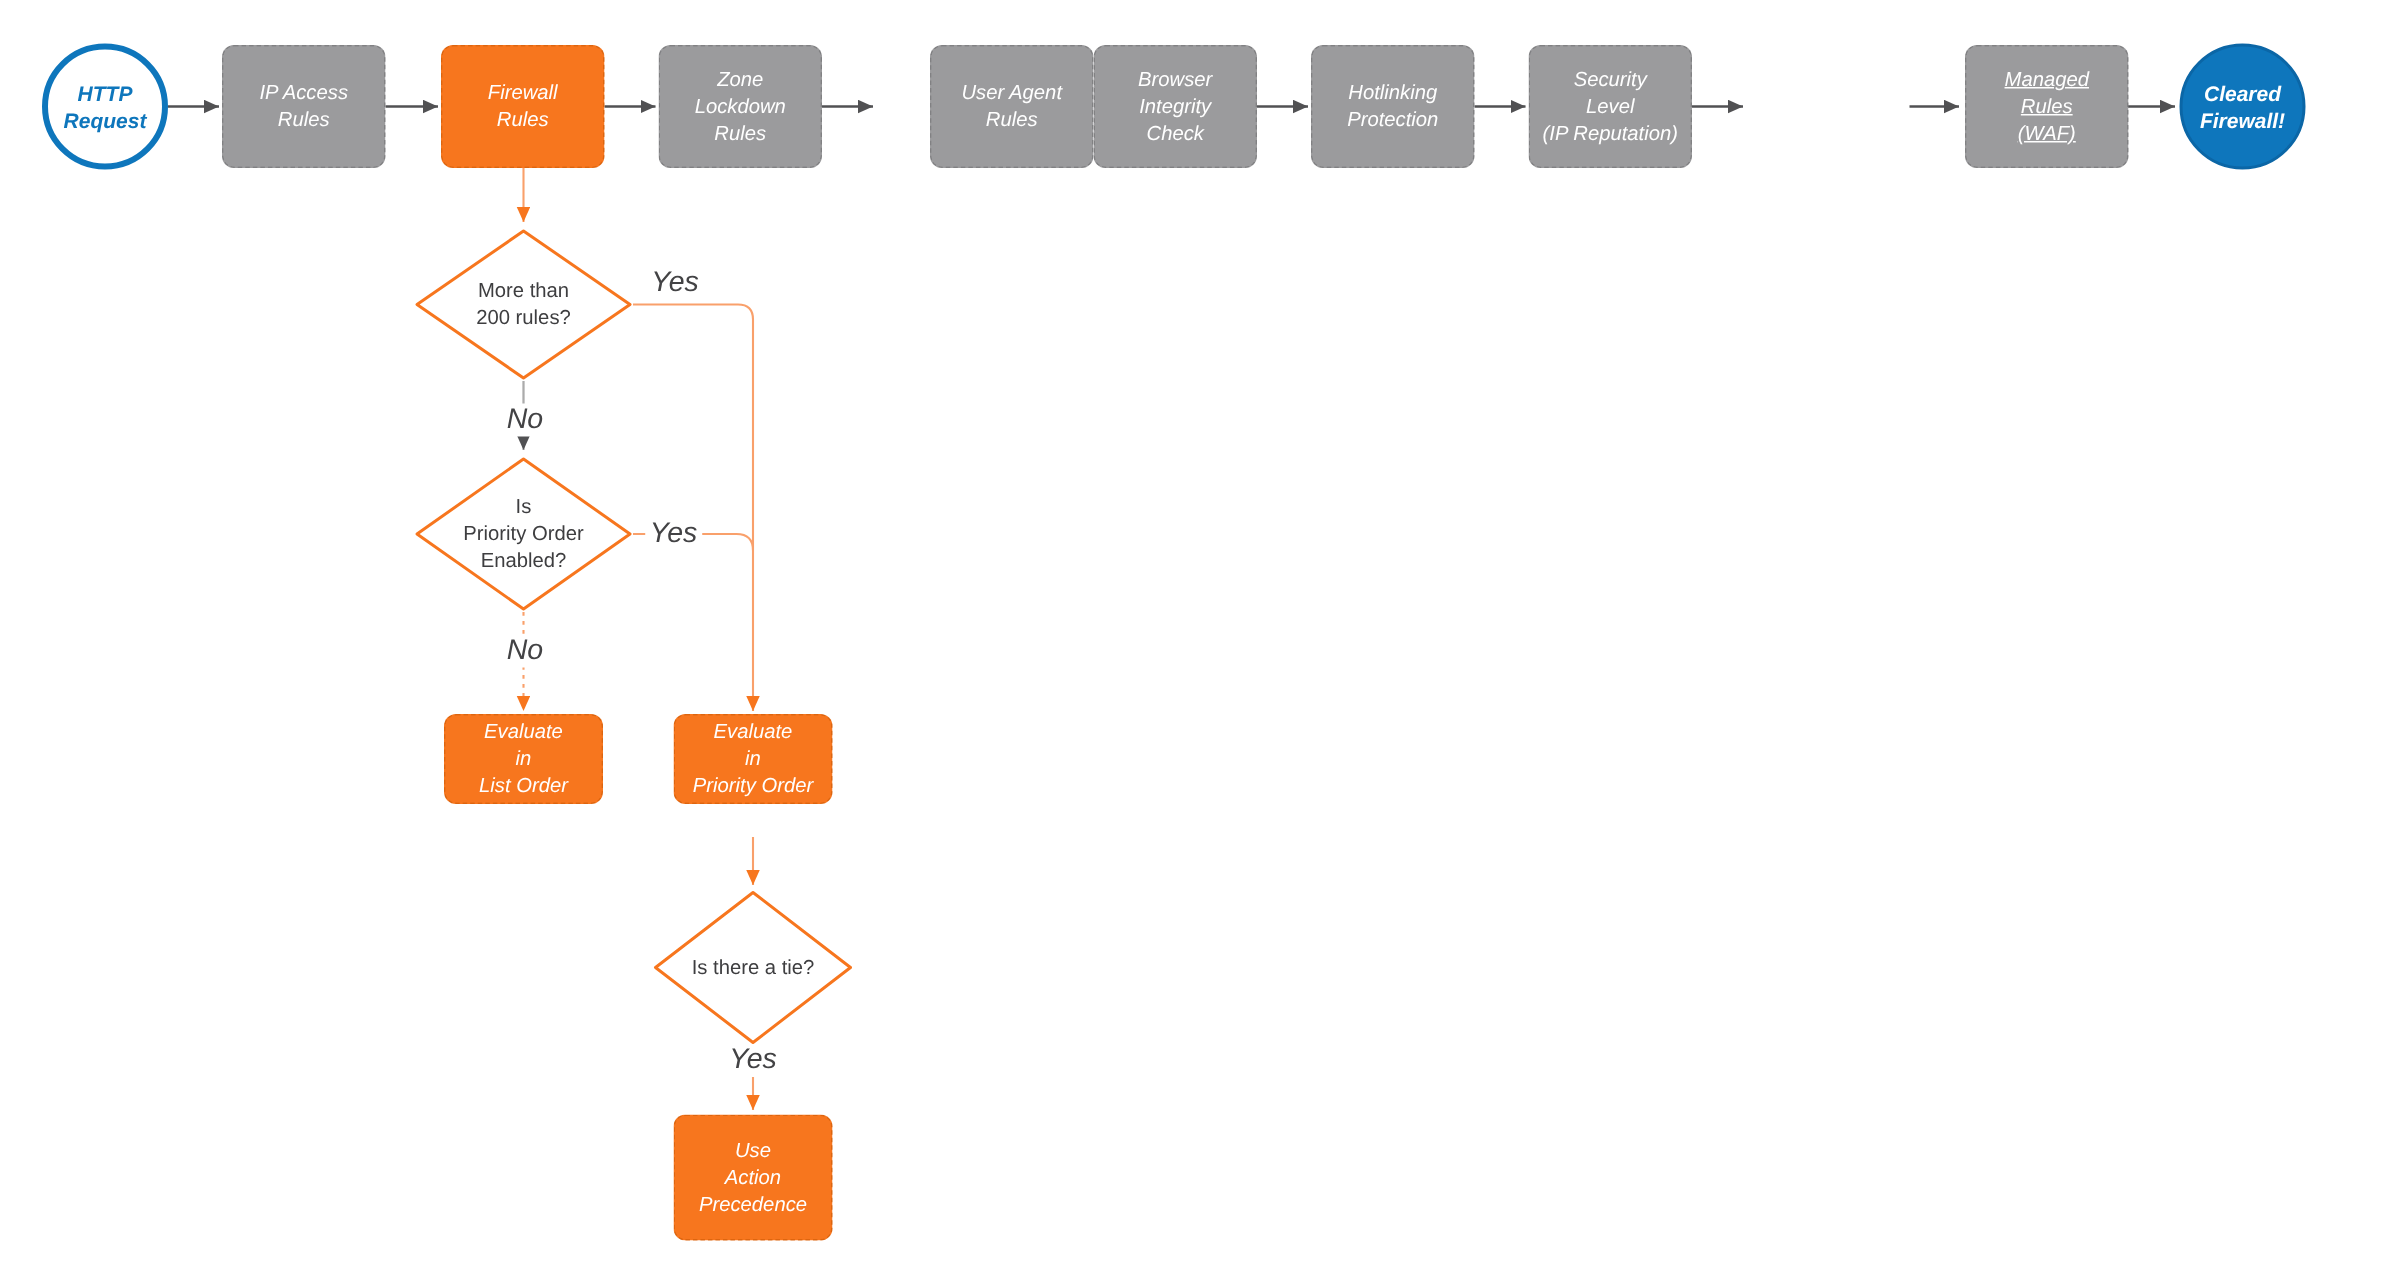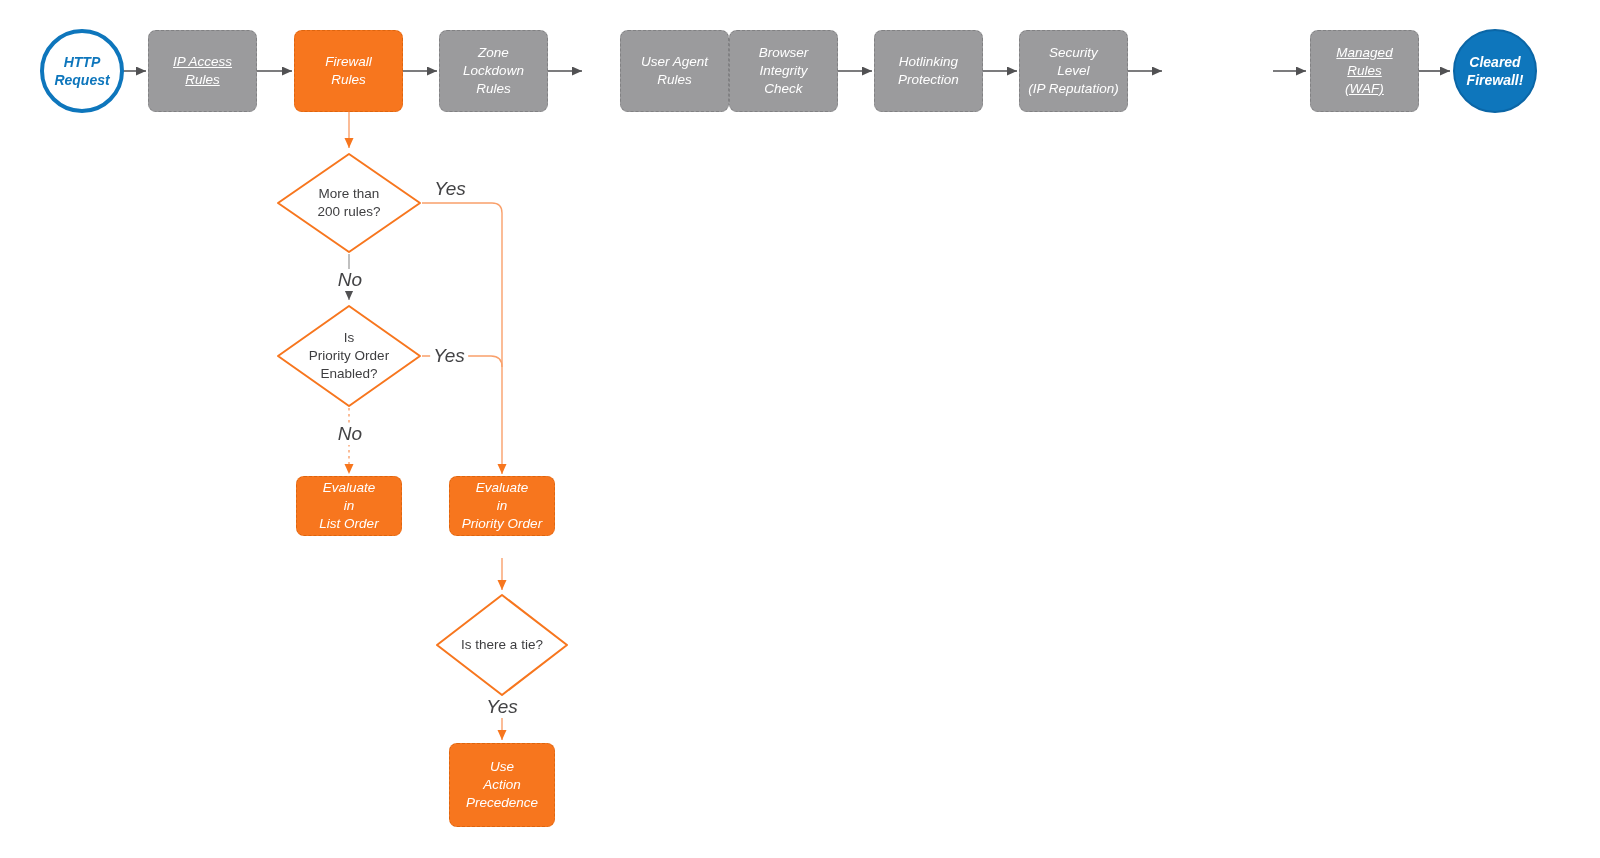--- a/index.html
+++ b/index.html
@@ -71,30 +71,30 @@
 
     <path class="edge-orange" d="M349,112 V148" marker-end="url(#aorange)"></path>
     <path class="edge-orange" d="M422,203 H492 Q502,203 502,213 V474" marker-end="url(#aorange)"></path>
     <path class="edge-graylt" d="M349,254 V300" marker-end="url(#agray)"></path>
     <path class="edge-orange" d="M422,356 H491 Q502,356 502,367"></path>
     <path class="edge-orange-dash" d="M349,408 V474" marker-end="url(#aorange)"></path>
     <path class="edge-orange" d="M502,558 V590" marker-end="url(#aorange)"></path>
     <path class="edge-orange" d="M502,697 V740" marker-end="url(#aorange)"></path>
   </svg>
 
-  <div class="node circle start" style="left:40px; top:29px;">
+  <div class="node circle start" style="left:28px; top:29px;">
     <span class="nlabel">HTTP
 Request</span>
   </div>
   <div class="node circle end" style="left:1453px; top:29px;">
     <span class="nlabel">Cleared
 Firewall!</span>
   </div>
 
-  <div class="node pbox gray" style="left:148px; top:30px;text-decoration:underline;">
+  <div class="node pbox gray" style="left:148px; top:30px;">
     <span class="nlabel">IP Access
 Rules</span>
   </div>
   <div class="node pbox orange" style="left:294px; top:30px;">
     <span class="nlabel">Firewall
 Rules</span>
   </div>
   <div class="node pbox gray" style="left:439px; top:30px;">
     <span class="nlabel">Zone
 Lockdown

